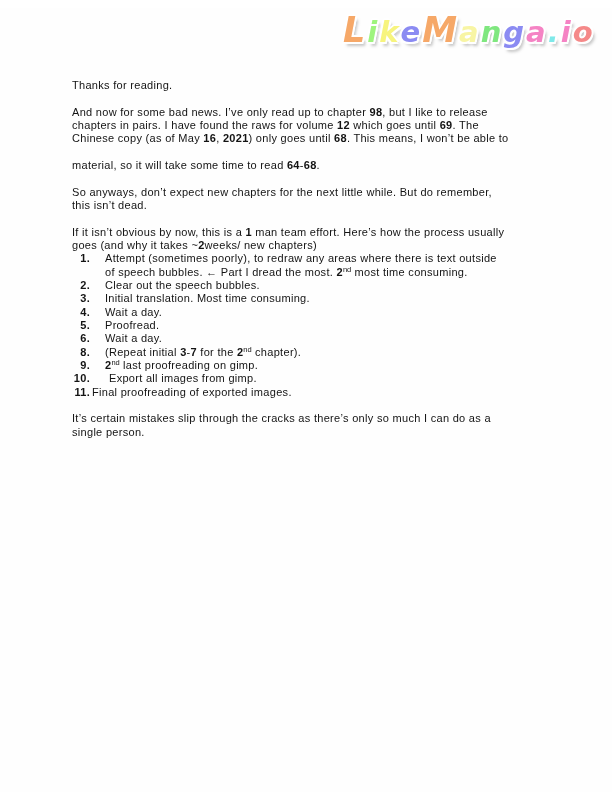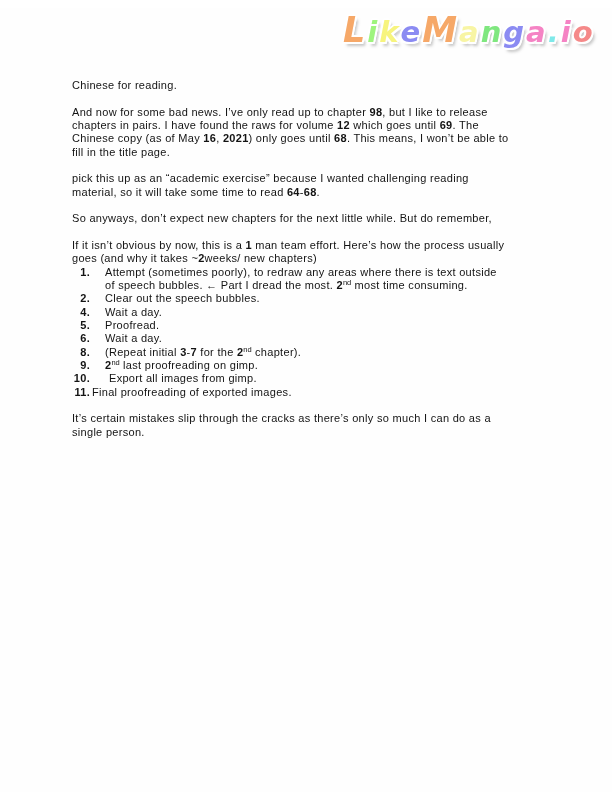--- a/index.html
+++ b/index.html
@@ -37,43 +37,43 @@
   .li-cont { margin-left:33px; min-height:13.33px; }
   .closing { margin:0; }
 </style>
 </head>
 <body>
 
 <div class="page">
   <div class="watermark"><span class="wm-letter" style="color: rgb(246, 168, 104); font-size: 35px;">L</span><span class="wm-letter" style="color: rgb(159, 244, 126); font-size: 29px;">i</span><span class="wm-letter" style="color: rgb(247, 244, 126); font-size: 29px;">k</span><span class="wm-letter" style="color: rgb(139, 139, 242); font-size: 29px;">e</span><span class="wm-letter" style="color: rgb(246, 168, 104); font-size: 35px;">M</span><span class="wm-letter" style="color: rgb(248, 245, 164); font-size: 29px;">a</span><span class="wm-letter" style="color: rgb(127, 231, 127); font-size: 29px;">n</span><span class="wm-letter" style="color: rgb(139, 139, 242); font-size: 29px;">g</span><span class="wm-letter" style="color: rgb(245, 131, 196); font-size: 29px;">a</span><span class="wm-letter" style="color: rgb(127, 233, 233); font-size: 29px;">.</span><span class="wm-letter" style="color: rgb(245, 131, 196); font-size: 29px;">i</span><span class="wm-letter" style="color: rgb(245, 137, 137); font-size: 29px;">o</span></div>
   <div class="content">
       <div class="para">
-        <div class="line">Chinese for reading.</div>
+        <div class="line">Thanks for reading.</div>
       </div>
       <div class="para">
         <div class="line">And now for some bad news. I’ve only read up to chapter <b class="num">98</b>, but I like to release</div>
         <div class="line">chapters in pairs. I have found the raws for volume <b class="num">12</b> which goes until <b class="num">69</b>. The</div>
         <div class="line">Chinese copy (as of May <b class="num">16</b>, <b class="num">2021</b>) only goes until <b class="num">68</b>. This means, I won’t be able to</div>
-        <div class="line">fill in the title page.</div>
       </div>
       <div class="para">
-        <div class="line">pick this up as an “academic exercise” because I wanted challenging reading</div>
         <div class="line">material, so it will take some time to read <b class="num">64</b>-<b class="num">68</b>.</div>
       </div>
       <div class="para">
         <div class="line">So anyways, don’t expect new chapters for the next little while. But do remember,</div>
+        <div class="line">this isn’t dead.</div>
       </div>
       <div class="para attach-next">
         <div class="line">If it isn’t obvious by now, this is a <b class="num">1</b> man team effort. Here’s how the process usually</div>
         <div class="line">goes (and why it takes ~<b class="num">2</b>weeks/ new chapters)</div>
       </div>
       <div class="proc-list">
         <div class="li-row"><span class="li-num"><b class="num">1</b>.</span><span class="li-text" style="margin-left: 15px;">Attempt (sometimes poorly), to redraw any areas where there is text outside</span></div>
         <div class="li-cont">of speech bubbles. ← Part I dread the most. <b class="num">2</b><sup>nd</sup> most time consuming.</div>
         <div class="li-row"><span class="li-num"><b class="num">2</b>.</span><span class="li-text" style="margin-left: 15px; text-align: center;">Clear out the speech bubbles.</span></div>
+        <div class="li-row"><span class="li-num"><b class="num">3</b>.</span><span class="li-text" style="margin-left: 15px;">Initial translation. Most time consuming.</span></div>
         <div class="li-row"><span class="li-num"><b class="num">4</b>.</span><span class="li-text" style="margin-left: 15px;">Wait a day.</span></div>
         <div class="li-row"><span class="li-num"><b class="num">5</b>.</span><span class="li-text" style="margin-left: 15px;">Proofread.</span></div>
         <div class="li-row"><span class="li-num"><b class="num">6</b>.</span><span class="li-text" style="margin-left: 15px;">Wait a day.</span></div>
         <div class="li-row"><span class="li-num"><b class="num">8</b>.</span><span class="li-text" style="margin-left: 15px; text-align: right;">(Repeat initial <b class="num">3</b>-<b class="num">7</b> for the <b class="num">2</b><sup>nd</sup> chapter).</span></div>
         <div class="li-row"><span class="li-num"><b class="num">9</b>.</span><span class="li-text" style="margin-left: 15px;"><b class="num">2</b><sup>nd</sup> last proofreading on gimp.</span></div>
         <div class="li-row"><span class="li-num"><b class="num">10</b>.</span><span class="li-text" style="margin-left: 2px; padding-left: 17px;">Export all images from gimp.</span></div>
         <div class="li-row"><span class="li-num"><b class="num">11</b>.</span><span class="li-text" style="margin-left: 2px;">Final proofreading of exported images.</span></div>
       </div>
       <div class="para closing">
         <div class="line">It’s certain mistakes slip through the cracks as there’s only so much I can do as a</div>

